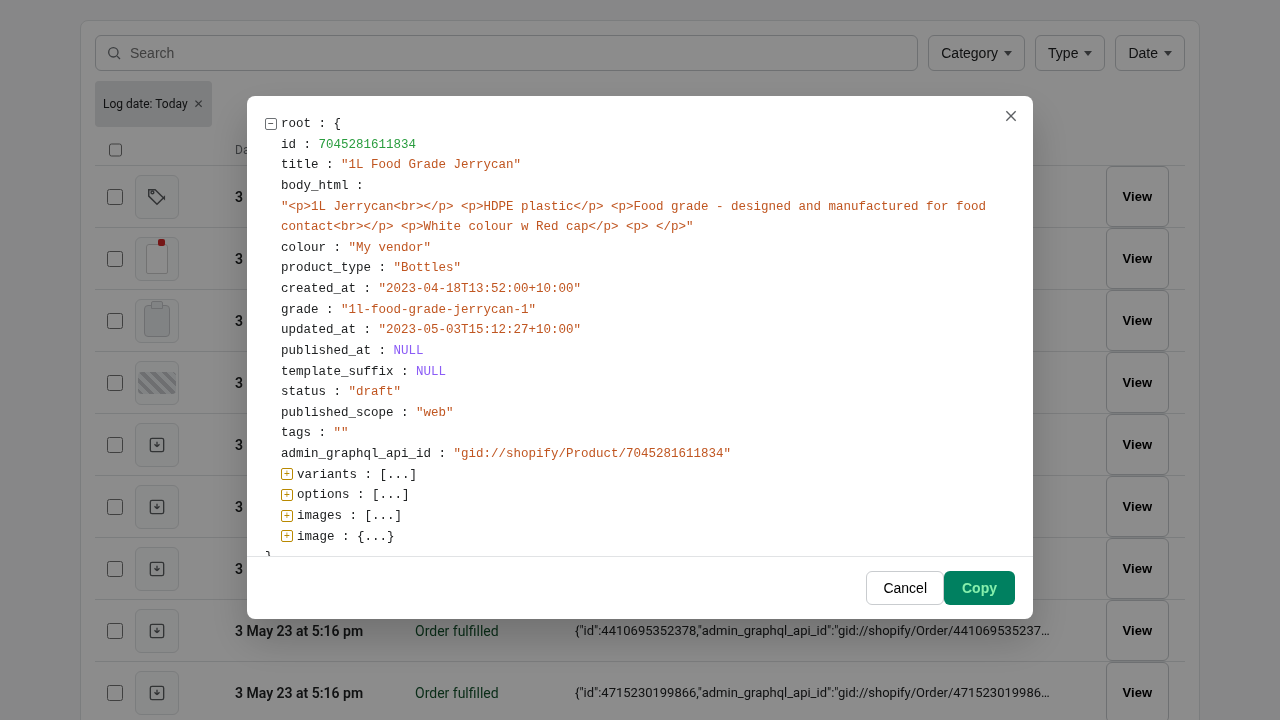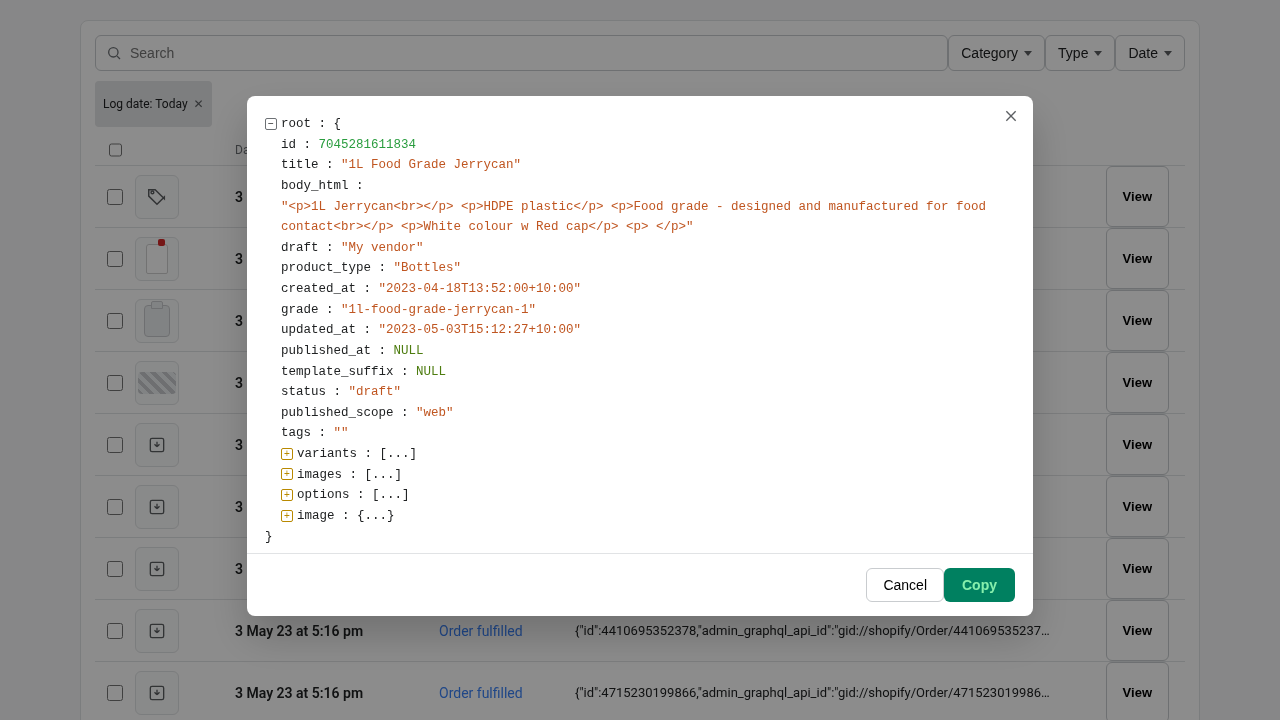--- a/index.html
+++ b/index.html
@@ -1,35 +1,35 @@
 <!DOCTYPE html>
 <html><head>
 <meta charset="utf-8">
 <style>
   * { box-sizing: border-box; margin: 0; padding: 0; }
   html, body { width: 1280px; height: 720px; overflow: hidden; font-family: -apple-system, BlinkMacSystemFont, "Segoe UI", Roboto, sans-serif; background: #f6f6f7; color: #202223; }
   .page { padding: 20px 80px; }
   h1 { font-size: 20px; font-weight: 600; margin-bottom: 16px; }
   .card { background: #fff; border: 1px solid #e1e3e5; border-radius: 8px; padding: 14px; }
-  .toolbar { display: flex; align-items: center; margin-bottom: 10px; }
+  .toolbar { display: flex; gap: 10px; align-items: center; margin-bottom: 10px; }
   .search { flex: 1; display: flex; align-items: center; border: 1px solid #c9cccf; border-radius: 6px; height: 36px; padding: 0 10px; color: #6d7175; background: #fff; }
   .search svg { margin-right: 8px; flex-shrink: 0; }
   .search input { border: none; outline: none; flex: 1; font-size: 14px; color: #202223; background: transparent; }
   .pill-btn { height: 36px; display: flex; align-items: center; gap: 6px; border: 1px solid #c9cccf; border-radius: 6px; padding: 7px 12px; background: #fff; font-size: 14px; color: #202223; cursor: pointer; }
   .pill-btn .caret { width: 0; height: 0; border-left: 4px solid transparent; border-right: 4px solid transparent; border-top: 5px solid #5c5f62; }
   .chips { margin-bottom: 8px; }
   .chip { display: inline-flex; align-items: center; gap: 6px; background: #e4e5e7; border-radius: 4px; font-size: 12px; padding: 16px 8px; color: #202223; }
   .chip .x { font-size: 12px; color: #5c5f62; cursor: pointer; }
   .thead { display: grid; grid-template-columns: 40px 100px 180px 160px 480px 120px; font-size: 12px; color: #6d7175; border-bottom: 1px solid #e1e3e5; padding: 8px 0; }
   .row { display: grid; grid-template-columns: 40px 100px 180px 160px 480px 120px; align-items: center; border-bottom: 1px solid #e1e3e5; height: 62px; font-size: 14px; }
   .row .chk input { width: 16px; height: 16px; }
   .chk { display:flex; justify-content:center; }
   .thumb { width: 44px; height: 44px; border: 1px solid #e1e3e5; border-radius: 6px; background: #fafbfb; display: flex; align-items: center; justify-content: center; overflow:hidden; }
   .date-cell { color: #202223; font-weight: 600; white-space: nowrap; overflow: hidden; text-overflow: ellipsis; }
-  .type-cell { color: #3b82f6; white-space: nowrap; overflow: hidden; text-overflow: ellipsis; margin-left: 24px;}
+  .type-cell { color: #14532d; white-space: nowrap; overflow: hidden; text-overflow: ellipsis;}
   .payload-cell { color: #202223; white-space: nowrap; overflow: hidden; text-overflow: ellipsis; font-size: 13px; }
   .view-btn { border: 1px solid #c9cccf; background: #fff; border-radius: 6px; padding: 22px 16px; font-size: 13px; font-weight: 600; cursor: pointer; }
   .view-wrap { display: flex; justify-content: flex-end; padding-right: 6px; }
 
   
   .overlay { position: fixed; inset: 0; background: rgba(0,0,0,0.45); display: flex; align-items: flex-start; justify-content: center; }
   .modal { margin-top: 96px; width: 786px; background: #fff; border-radius: 8px; box-shadow: 0 20px 40px rgba(0,0,0,0.2); position: relative; display:flex; flex-direction:column; }
   .modal-close { position: absolute; top: 8px; right: 10px; width: 24px; height: 24px; cursor: pointer; color: #5c5f62; display:flex; align-items:center; justify-content:center; }
   .modal-body { padding: 18px 18px 6px 18px; font-family: "SFMono-Regular", Consolas, "Liberation Mono", Menlo, monospace; font-size: 12.5px; line-height: 1.65; color: #202223; max-height: 460px; overflow: auto; }
   .modal-footer { display: flex; justify-content: flex-end; padding: 14px 18px; border-top: 1px solid #e1e3e5; }
@@ -38,21 +38,21 @@
 
   
   .jv-toggle { display:inline-block; width:12px; height:12px; border:1px solid #6d7175; border-radius:2px; text-align:center; line-height:9px; font-size:10px; margin-right:4px; cursor:pointer; user-select:none; vertical-align:middle; font-family: sans-serif; }
   .jv-toggle.minus::before { content:"−"; }
   .jv-toggle.plus::before  { content:"+"; color:#b98900; }
   .jv-toggle.plus { border-color:#b98900; }
   .jv-key { color:#202223; }
   .jv-punct { color:#202223; }
   .jv-num { color:#2a9d3f; }
   .jv-str { color:#c05621; }
-  .jv-null{ color:#4d7c0f; font-variant: small-caps; }
+  .jv-null{ color:#8b5cf6; font-variant: small-caps; }
   .jv-line { white-space: pre-wrap; }
   .jv-indent-1 { padding-left: 16px; }
 
   
   .img-jerry-red { width:22px; height:30px; background:#fff; border:1px solid #d0d0d0; border-radius:3px 3px 2px 2px; position:relative; }
   .img-jerry-red::before { content:""; position:absolute; top:-6px; right:2px; width:7px; height:7px; background:#d62828; border-radius:2px; }
   .img-jerry-white { width:26px; height:32px; background:#eceef0; border:1px solid #c8cbce; border-radius:4px; position:relative; }
   .img-jerry-white::before { content:""; position:absolute; top:-5px; left:50%; transform:translateX(-50%); width:10px; height:6px; background:#eceef0; border:1px solid #c8cbce; border-radius:2px 2px 0 0; }
   .img-parts { width:38px; height:22px; background:repeating-linear-gradient(45deg,#c8cbce 0 4px,#eceef0 4px 8px); border-radius:4px; }
   .tag-ico svg, .order-ico svg { display:block; }
@@ -289,33 +289,34 @@
           <line x1="5" y1="5" x2="19" y2="19"></line>
           <line x1="19" y1="5" x2="5" y2="19"></line>
         </svg>
     </div>
     <div class="modal-body" id="json-body">
         <div class="jv-line"><span class="jv-toggle minus"></span><span class="jv-key">root</span> <span class="jv-punct">: {</span></div>
         <div class="jv-line jv-indent-1"><span class="jv-key">id</span> <span class="jv-punct">:</span> <span class="jv-num">7045281611834</span></div>
         <div class="jv-line jv-indent-1"><span class="jv-key">title</span> <span class="jv-punct">:</span> <span class="jv-str">"1L Food Grade Jerrycan"</span></div>
         <div class="jv-line jv-indent-1"><span class="jv-key">body_html</span> <span class="jv-punct">:</span></div>
         <div class="jv-line jv-indent-1"><span class="jv-str">"&lt;p&gt;1L Jerrycan&lt;br&gt;&lt;/p&gt; &lt;p&gt;HDPE plastic&lt;/p&gt; &lt;p&gt;Food grade - designed and manufactured for food contact&lt;br&gt;&lt;/p&gt; &lt;p&gt;White colour w Red cap&lt;/p&gt; &lt;p&gt; &lt;/p&gt;"</span></div>
-        <div class="jv-line jv-indent-1"><span class="jv-key">draft</span> <span class="jv-punct">:</span> <span class="jv-str">"My vendor"</span></div>
+        <div class="jv-line jv-indent-1"><span class="jv-key">colour</span> <span class="jv-punct">:</span> <span class="jv-str">"My vendor"</span></div>
         <div class="jv-line jv-indent-1"><span class="jv-key">product_type</span> <span class="jv-punct">:</span> <span class="jv-str">"Bottles"</span></div>
         <div class="jv-line jv-indent-1"><span class="jv-key">created_at</span> <span class="jv-punct">:</span> <span class="jv-str">"2023-04-18T13:52:00+10:00"</span></div>
         <div class="jv-line jv-indent-1"><span class="jv-key">grade</span> <span class="jv-punct">:</span> <span class="jv-str">"1l-food-grade-jerrycan-1"</span></div>
         <div class="jv-line jv-indent-1"><span class="jv-key">updated_at</span> <span class="jv-punct">:</span> <span class="jv-str">"2023-05-03T15:12:27+10:00"</span></div>
         <div class="jv-line jv-indent-1"><span class="jv-key">published_at</span> <span class="jv-punct">:</span> <span class="jv-null">NULL</span></div>
         <div class="jv-line jv-indent-1"><span class="jv-key">template_suffix</span> <span class="jv-punct">:</span> <span class="jv-null">NULL</span></div>
         <div class="jv-line jv-indent-1"><span class="jv-key">status</span> <span class="jv-punct">:</span> <span class="jv-str">"draft"</span></div>
         <div class="jv-line jv-indent-1"><span class="jv-key">published_scope</span> <span class="jv-punct">:</span> <span class="jv-str">"web"</span></div>
         <div class="jv-line jv-indent-1"><span class="jv-key">tags</span> <span class="jv-punct">:</span> <span class="jv-str">""</span></div>
+        <div class="jv-line jv-indent-1"><span class="jv-key">admin_graphql_api_id</span> <span class="jv-punct">:</span> <span class="jv-str">"gid://shopify/Product/7045281611834"</span></div>
         <div class="jv-line jv-indent-1"><span class="jv-toggle plus"></span><span class="jv-key">variants</span> <span class="jv-punct">:</span> <span class="jv-punct">[...]</span></div>
+        <div class="jv-line jv-indent-1"><span class="jv-toggle plus"></span><span class="jv-key">options</span> <span class="jv-punct">:</span> <span class="jv-punct">[...]</span></div>
         <div class="jv-line jv-indent-1"><span class="jv-toggle plus"></span><span class="jv-key">images</span> <span class="jv-punct">:</span> <span class="jv-punct">[...]</span></div>
-        <div class="jv-line jv-indent-1"><span class="jv-toggle plus"></span><span class="jv-key">options</span> <span class="jv-punct">:</span> <span class="jv-punct">[...]</span></div>
         <div class="jv-line jv-indent-1"><span class="jv-toggle plus"></span><span class="jv-key">image</span> <span class="jv-punct">:</span> <span class="jv-punct">{...}</span></div>
         <div class="jv-line"><span class="jv-punct">}</span></div>
       </div>
     <div class="modal-footer">
       <button class="btn-secondary">Cancel</button>
       <button class="btn-primary">Copy</button>
     </div>
   </div>
 </div>
 

